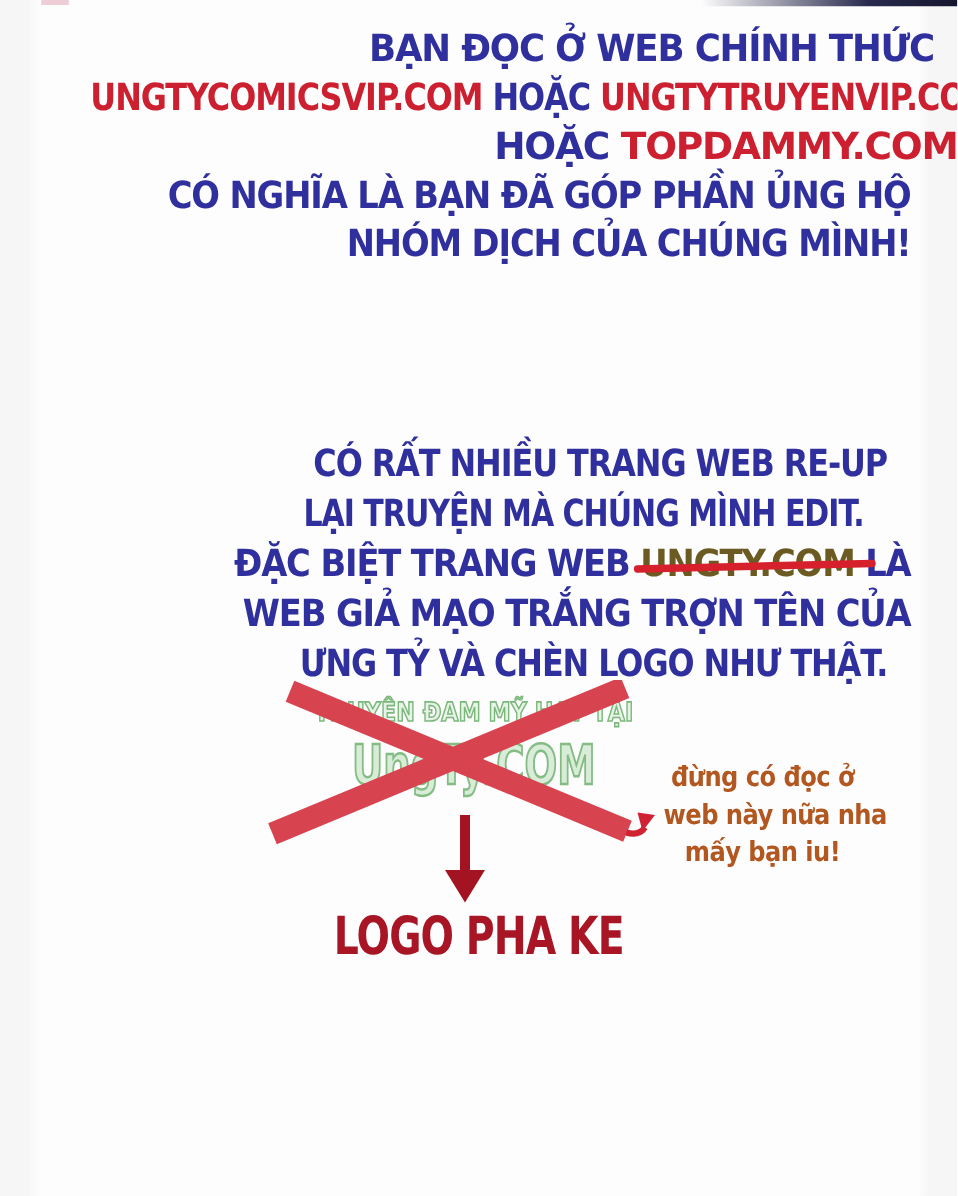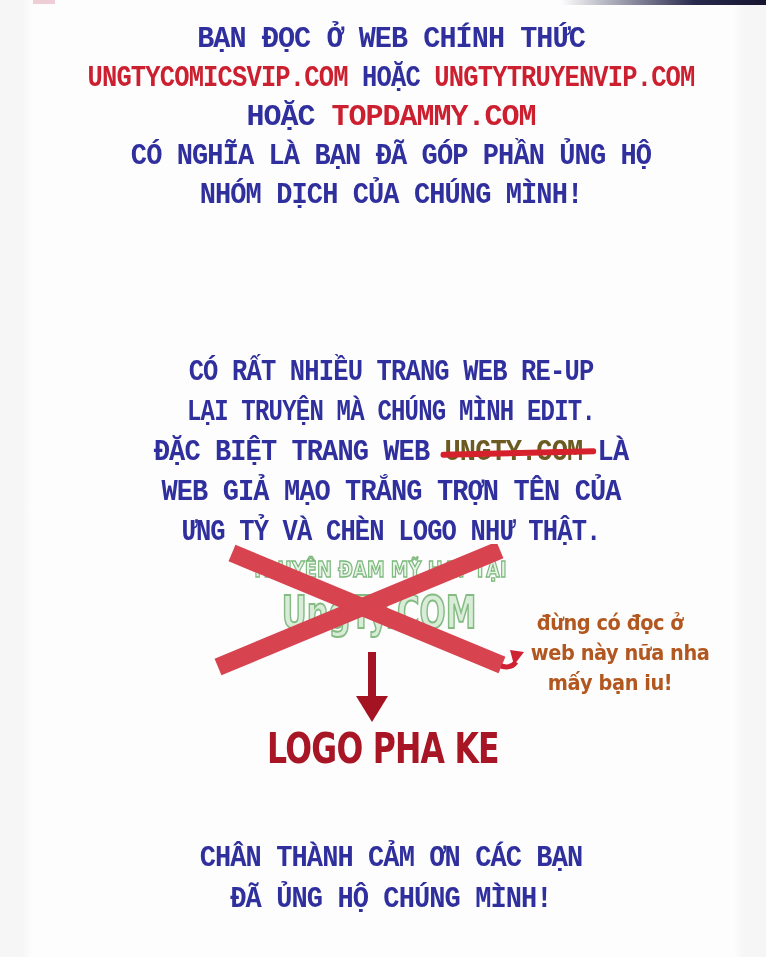--- a/index.html
+++ b/index.html
@@ -12,21 +12,21 @@
     font-weight:bold;
   }
   
   .band{position:absolute;top:0;bottom:0;width:32px;}
   .band.left{left:0;background:linear-gradient(to right,#f6f6f6 70%,rgba(246,246,246,0));}
   .band.right{right:0;background:linear-gradient(to left,#f6f6f6 70%,rgba(246,246,246,0));}
   .sliver-pink{position:absolute;left:33px;top:0;width:22px;height:4px;background:#eecdd6;}
   .sliver-navy{position:absolute;right:0;top:0;width:205px;height:5px;
     background:linear-gradient(to right,rgba(38,38,70,0),#2a2a4e 65%,#15152f);}
   
-  .tblock{position:absolute;left:16px;right:0;text-align:center;font-family:Liberation Mono, monospace;}
+  .tblock{position:absolute;left:16px;right:0;text-align:right;}
   .ln{display:block;white-space:nowrap;font-size:30px;letter-spacing:-1px;line-height:39px;transform-origin:50% 50%;}
   .lh40 .ln{line-height:40px;}
   .lh41 .ln{line-height:41px;}
   .sx100{transform:scaleX(1);}
   .sx95{transform:scaleX(.95);}
   .sx90{transform:scaleX(.90);}
   .sx85{transform:scaleX(.85);}
   .sx80{transform:scaleX(.80);}
   .c-blue{color:#2f2f9e;}
   .c-red{color:#cc2030;}
@@ -97,18 +97,14 @@
     <span class="nln">mấy bạn iu!</span>
   </div>
 
   <svg class="down-arrow" width="40" height="76" viewBox="0 0 40 76">
     <rect x="16" y="2" width="8" height="46" fill="#a31322"></rect>
     <polygon points="4,46 36,46 20,72" fill="#a31322"></polygon>
   </svg>
 
   <div class="caption c-darkred">LOGO PHA KE</div>
 
-  <div class="tblock lh41" style="top:838px">
-    <span class="ln c-blue sx90">CHÂN THÀNH CẢM ƠN CÁC BẠN</span>
-    <span class="ln c-blue sx90">ĐÃ ỦNG HỘ CHÚNG MÌNH!</span>
-  </div>
 
 </div>
 
 </body></html>

